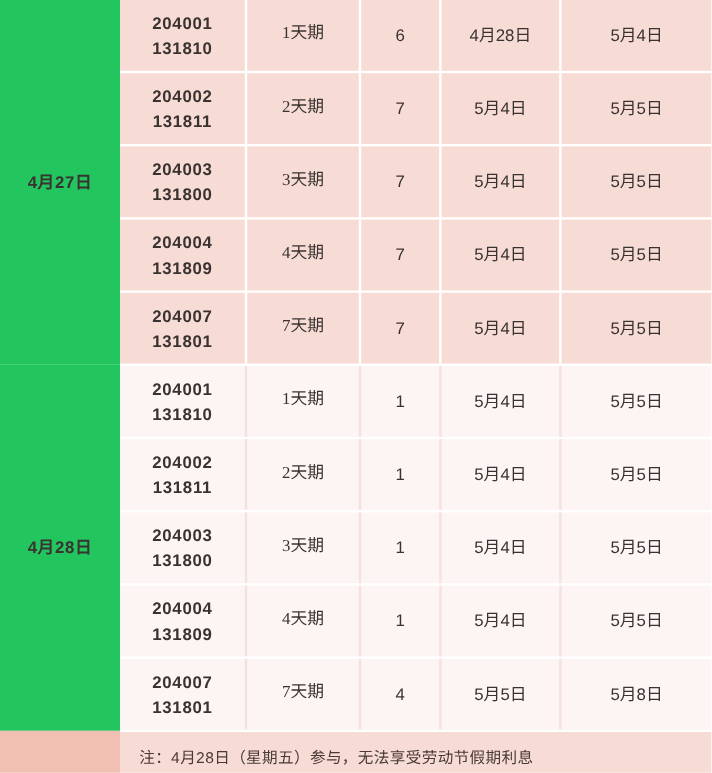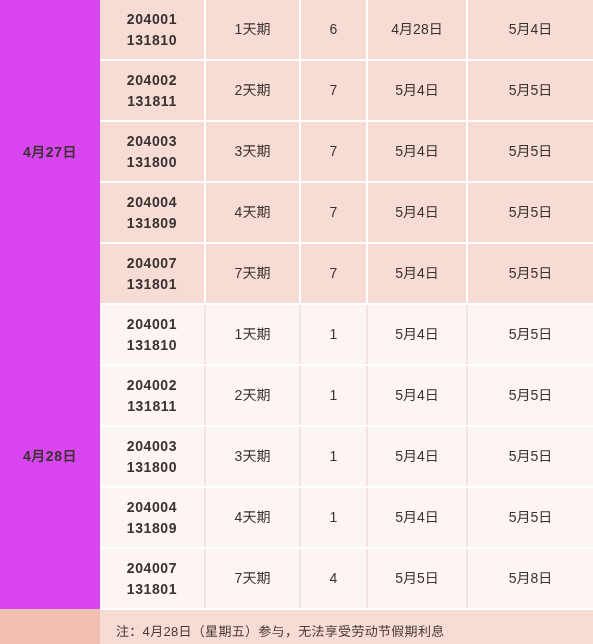--- a/index.html
+++ b/index.html
@@ -41,21 +41,21 @@
   
   col.c-date  { width: 100px; }
   col.c-code  { width: 105px; }
   col.c-term  { width: 95px; }
   col.c-qty   { width: 67px; }
   col.c-start { width: 100px; }
   col.c-end   { width: 126px; }
 
   
   td.date-cell {
-    background: #d946ef;
+    background: #22c55e;
     font-weight: bold;
     font-size: 15px;
     color: #241c1a;
     letter-spacing: 0.5px;
   }
 
   
   tr.sec-a td.data {
     background: #f7dcd6;
     border-bottom: 2px solid #ffffff;
@@ -73,21 +73,21 @@
   }
   tr.sec-b td.last-col { border-right: 0; }
 
   td.code-cell {
     font-size: 15px;
     color: #4b403c;
     letter-spacing: 0.6px;
     line-height: 1.65;
   }
   td.code-cell .ln { display: block; font-weight: bold; }
-  td.term-cell { font-size: 14px; }
+  td.term-cell { font-size: 14px; font-family: Liberation Serif, serif; }
   td.qty-cell  { font-size: 14px; }
   td.date2-cell, td.date3-cell { font-size: 14px; }
 
   
   tr.note-row td.note-cell {
     background: #f7dcd6;
     text-align: left;
     padding: 0 0 0 16px;
     height: 45px;
     font-size: 13px;

